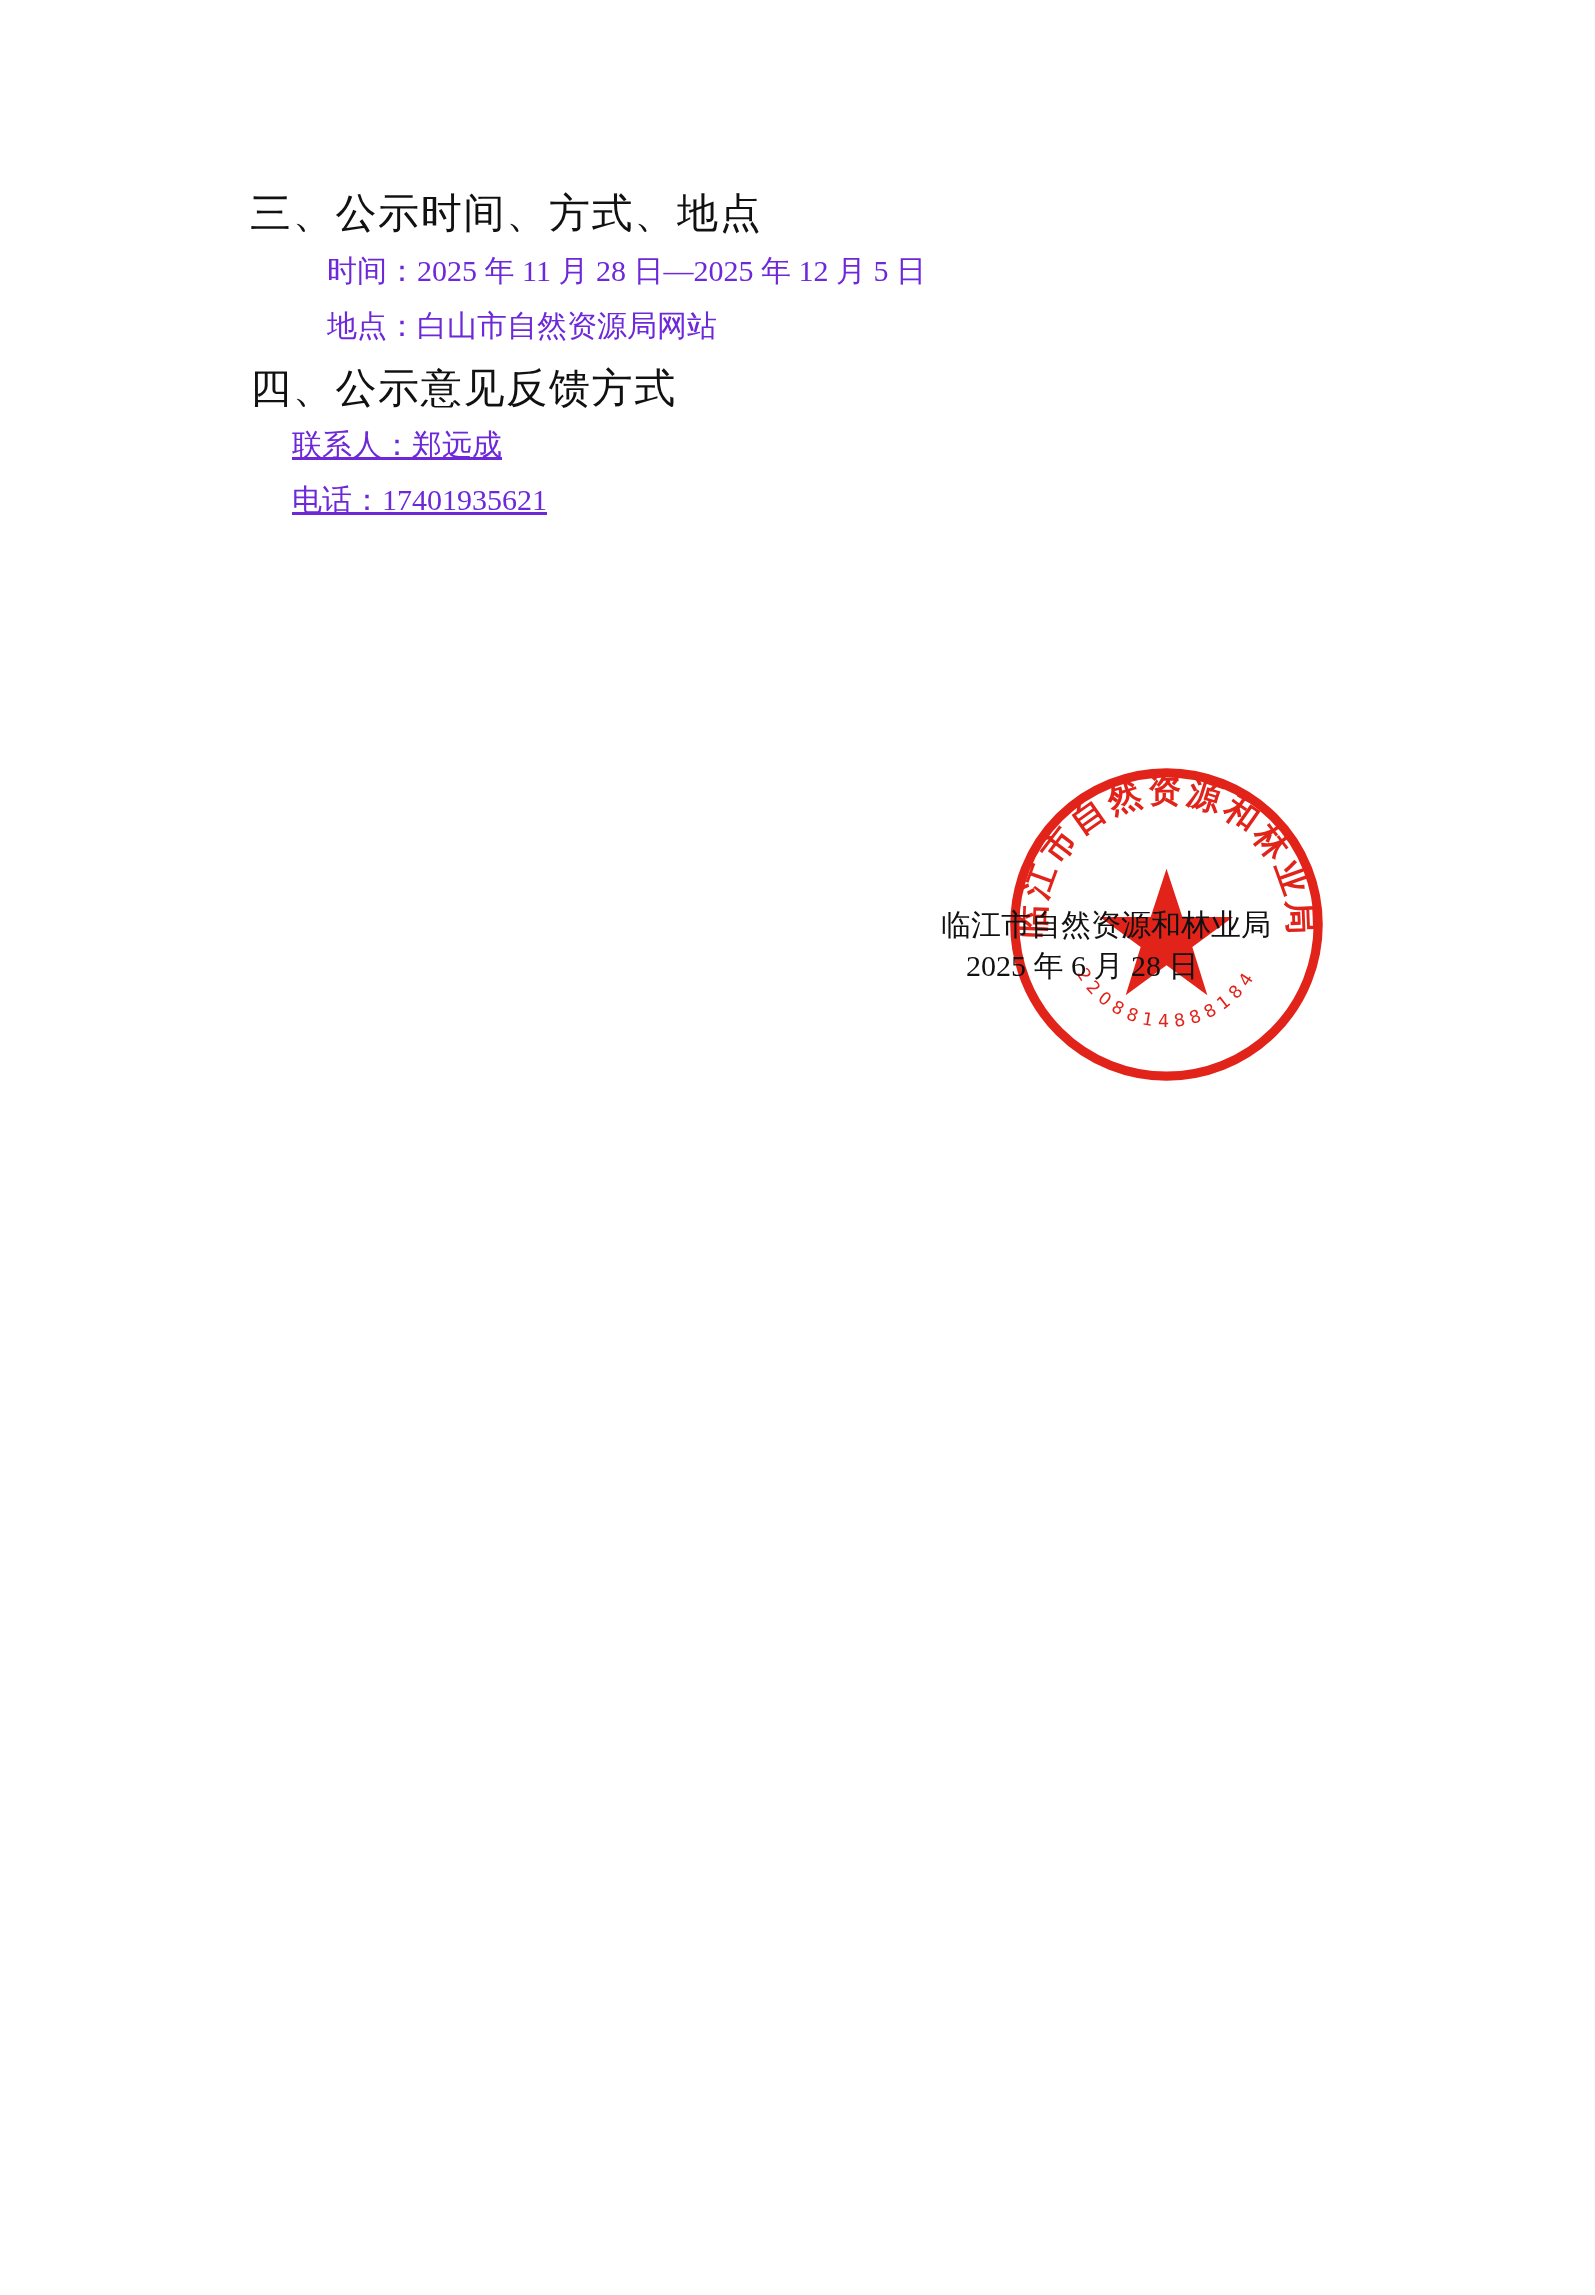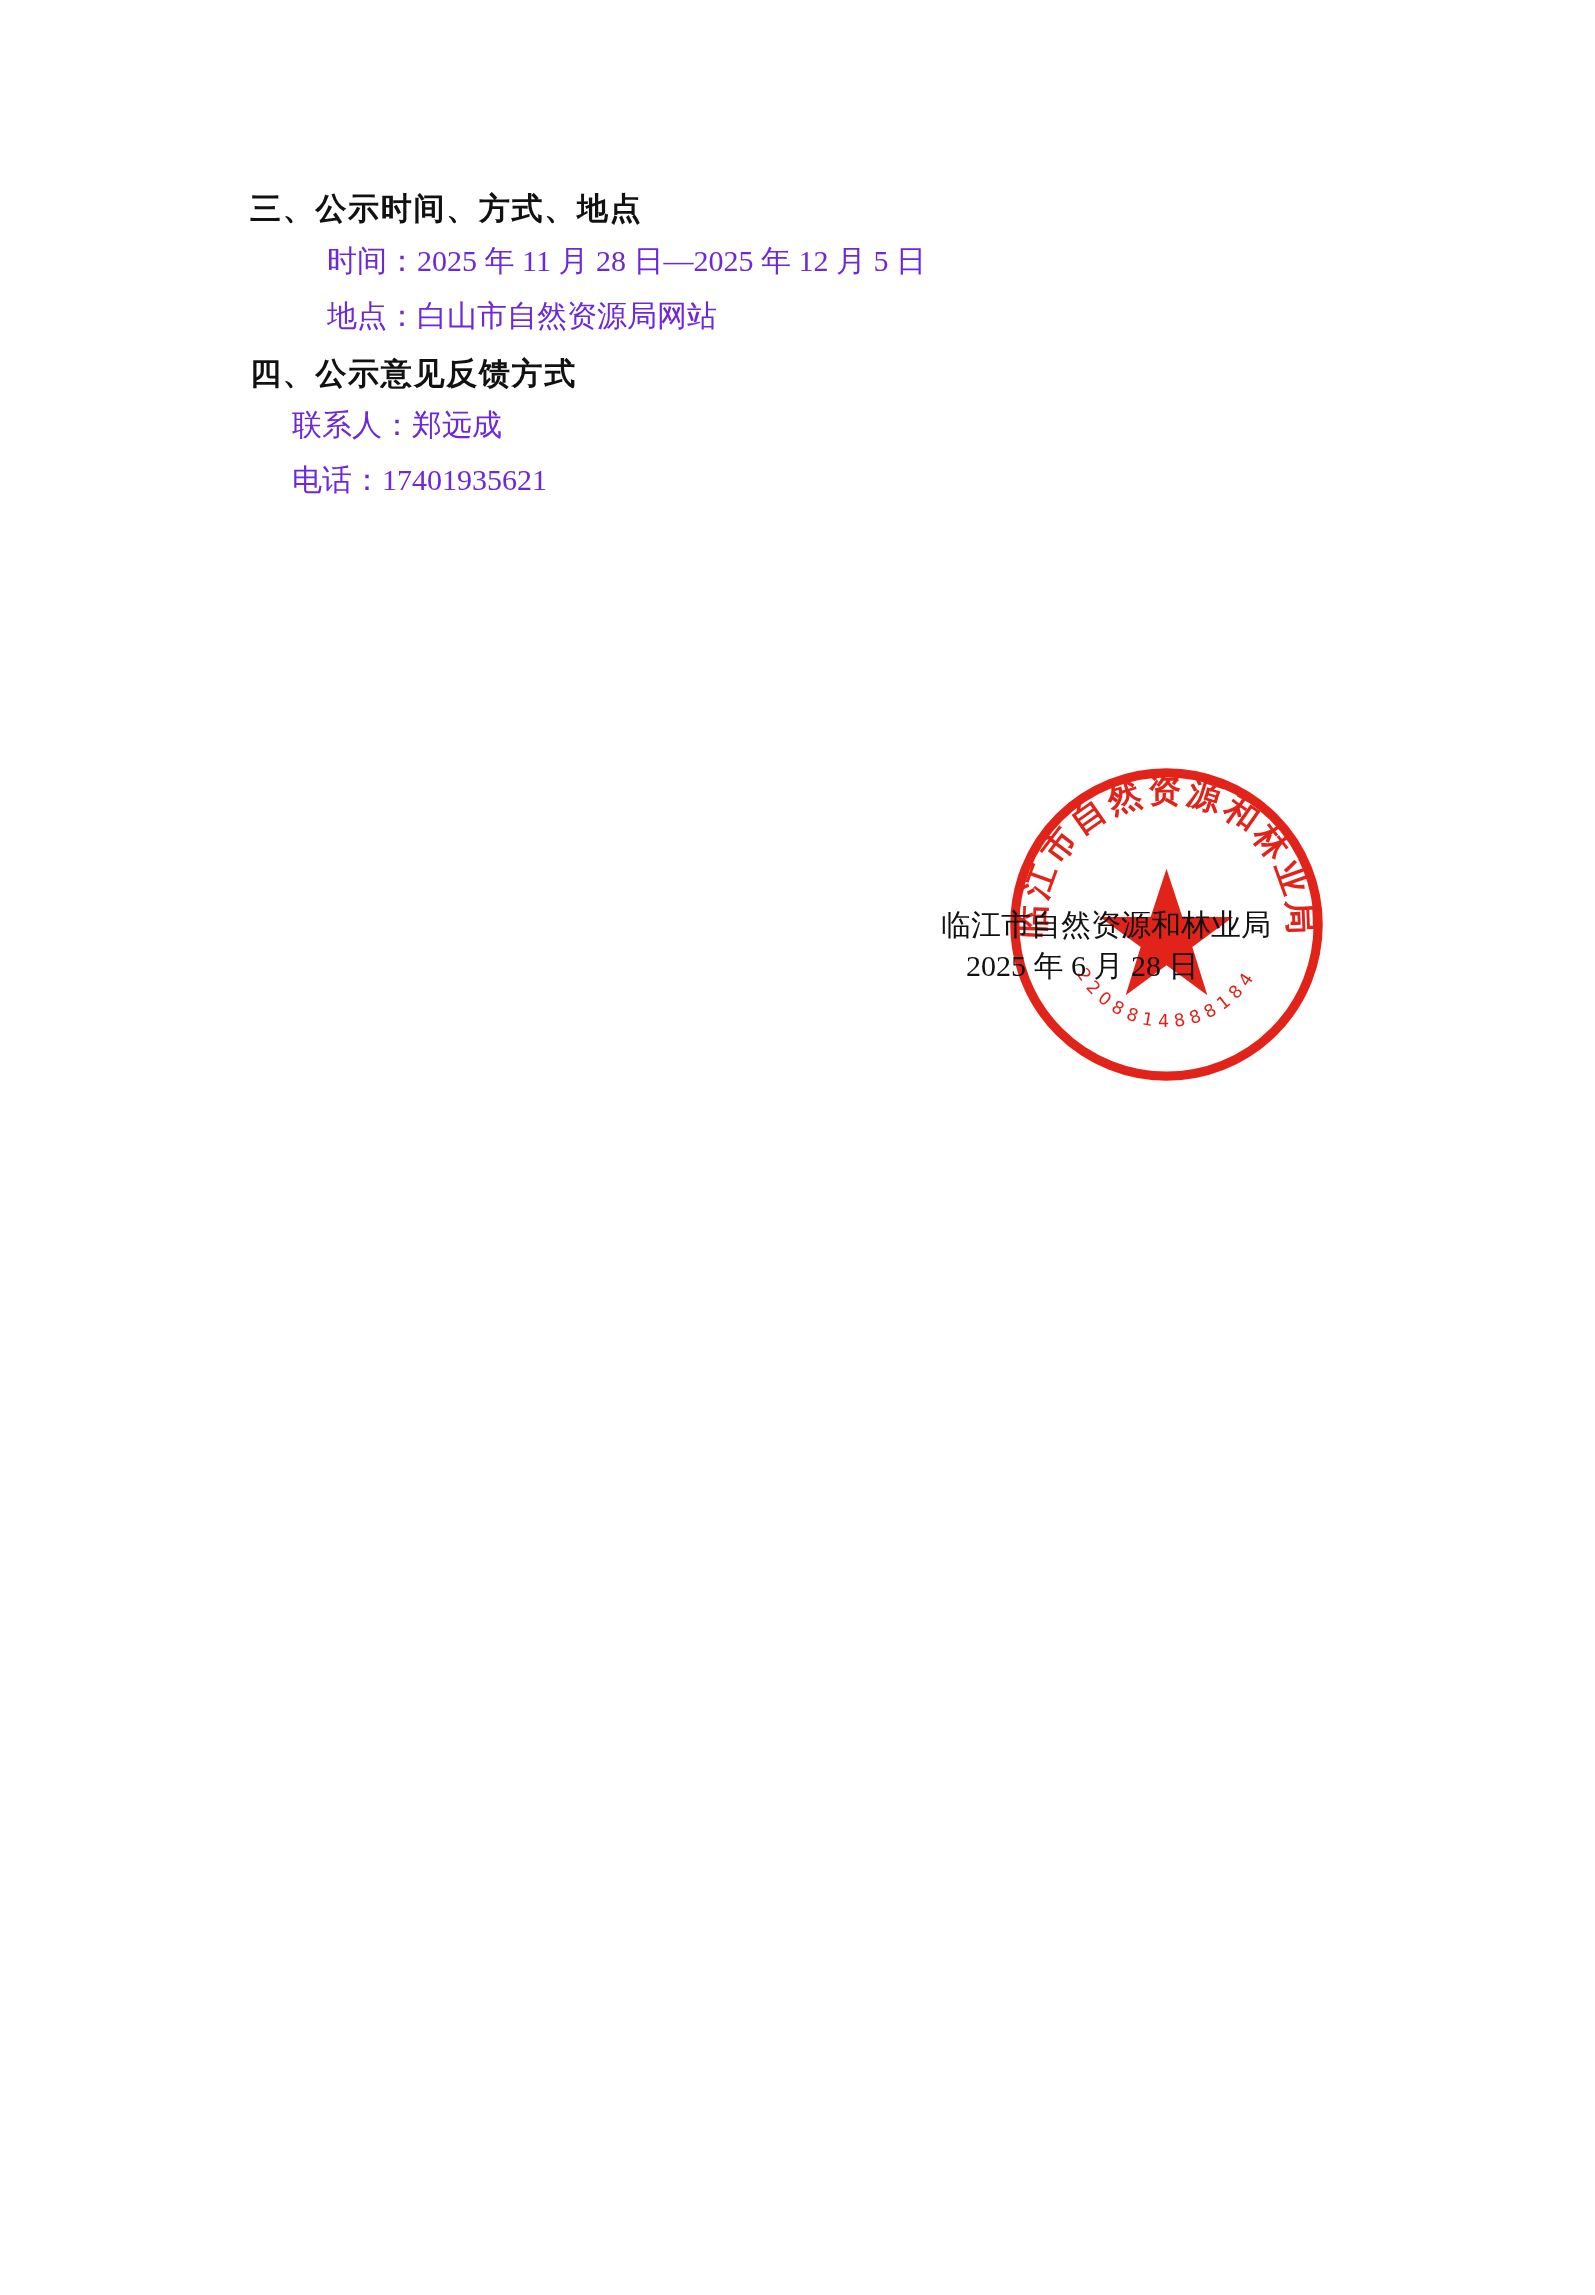--- a/index.html
+++ b/index.html
@@ -28,38 +28,38 @@
   .content {
     position: absolute;
     left: 250px;
     top: 193px;
     width: 1116px;
   }
 
   
   .heading {
     font-family: "DejaVu Sans", sans-serif;
-    font-weight: bold;
-    font-size: 31px;
+    font-weight: normal;
+    font-size: 41px;
     letter-spacing: 1.7px;
     line-height: 1.0;
     margin: 0 0 21.7px 0;
     color: #111;
   }
 
   .para {
     font-family: "Liberation Serif", serif;
     font-size: 30px;
     line-height: 1.0;
     margin: 0 0 25px 0;
     color: #6d28d9;
     white-space: pre;
   }
   .indent-1 { padding-left: 77px; }
-  .indent-2 { padding-left: 42px; }
+  .indent-2 { padding-left: 42px; text-decoration: underline; }
 
   .gap-before { margin-top: 27px; }
 
   
   .sign-block {
     position: absolute;
     left: 941px;
     top: 904px;
     width: 466px;
     text-align: left;

